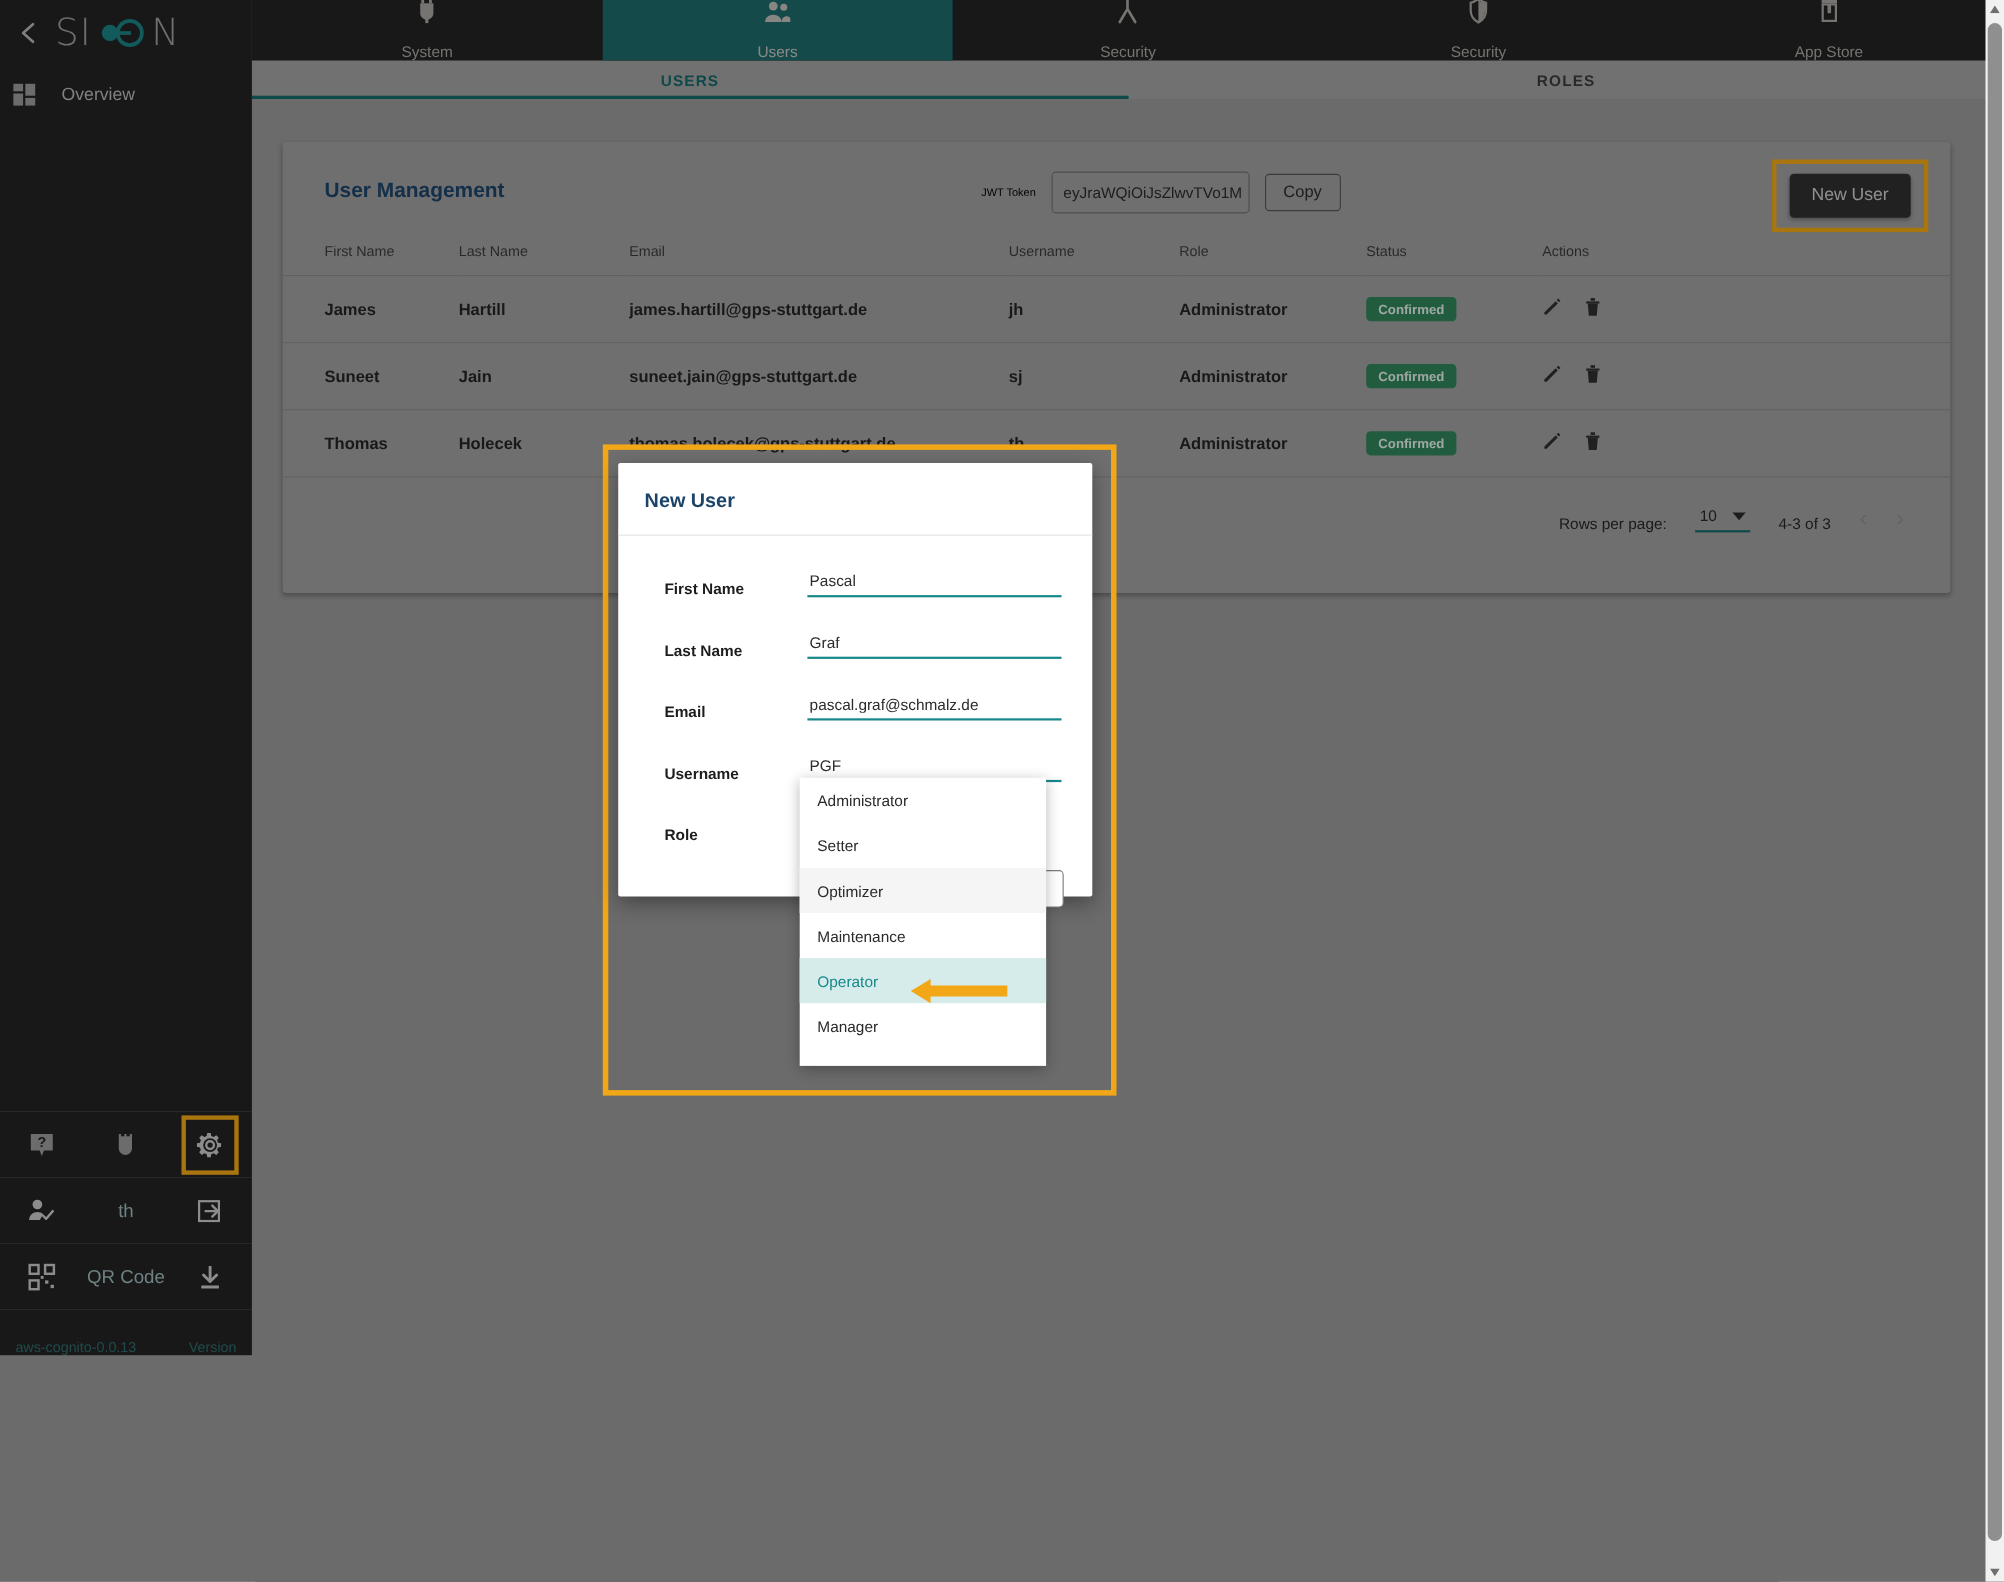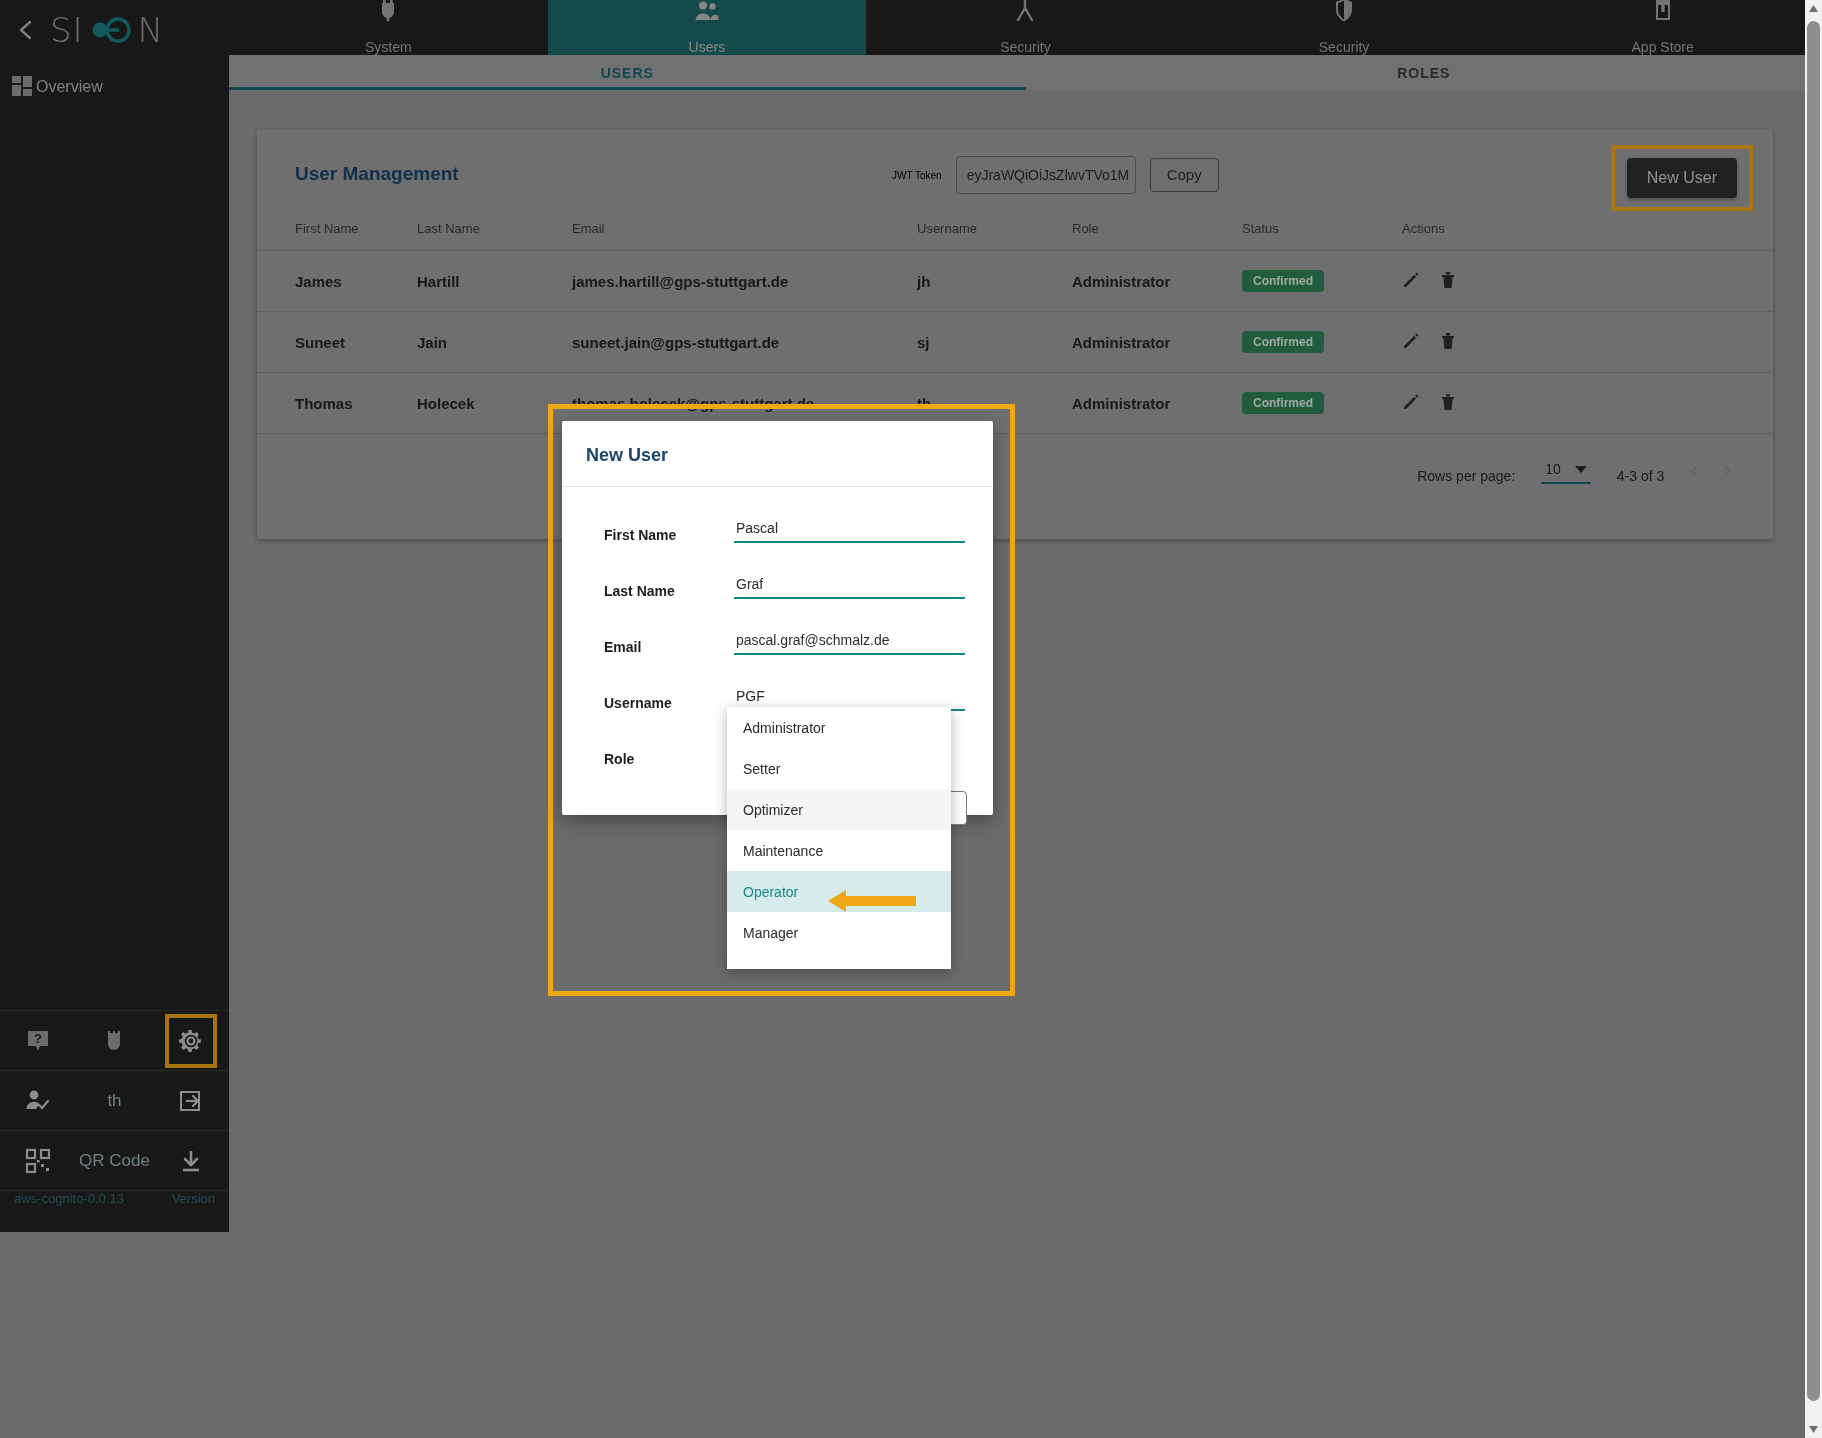--- a/index.html
+++ b/index.html
@@ -29,37 +29,37 @@
   }
   .logo-wrap {
     display: flex; align-items: center;
     font-size: 34px; letter-spacing: 1px; color: #9e9e9e;
     font-family: "DejaVu Sans", sans-serif; font-weight: 300;
   }
   .logo-svg { display: block; }
 
   .side-item {
     height: 54px; display: flex; align-items: center;
-    padding-left: 10px; cursor: pointer;
+    padding-left: 10px; gap: 20px; cursor: pointer;
   }
   .side-ic { width: 26px; height: 26px; display:flex; align-items:center; justify-content:center; }
   .side-label { color: #b9b9b9; font-size: 16px; }
 
   .side-bottom { position: absolute; left: 0; bottom: 0; width: 229px; }
   .side-row {
     display: flex; align-items: center; height: 60px;
     border-top: 1px solid #3a3a3a;
   }
   .side-cell {
     flex: 1 1 0; display: flex; align-items: center; justify-content: center;
     height: 60px; cursor: pointer; position: relative;
   }
   .side-cell.lbl { color: #9fb9bb; font-size: 17px; }
   .side-version {
-    display: flex; align-items: flex-start; justify-content: space-between;
+    display: flex; align-items: flex-end; justify-content: space-between;
     padding: 0 14px; height: 42px;
     border-top: 1px solid #3a3a3a;
     color: #2f6b6d; font-size: 13px;
   }
   .gear-highlight {
     position: absolute; left: 50%; top: 50%;
     transform: translate(-50%,-50%);
     width: 52px; height: 54px;
     border: 4px solid #f2a816;
     pointer-events: none;

